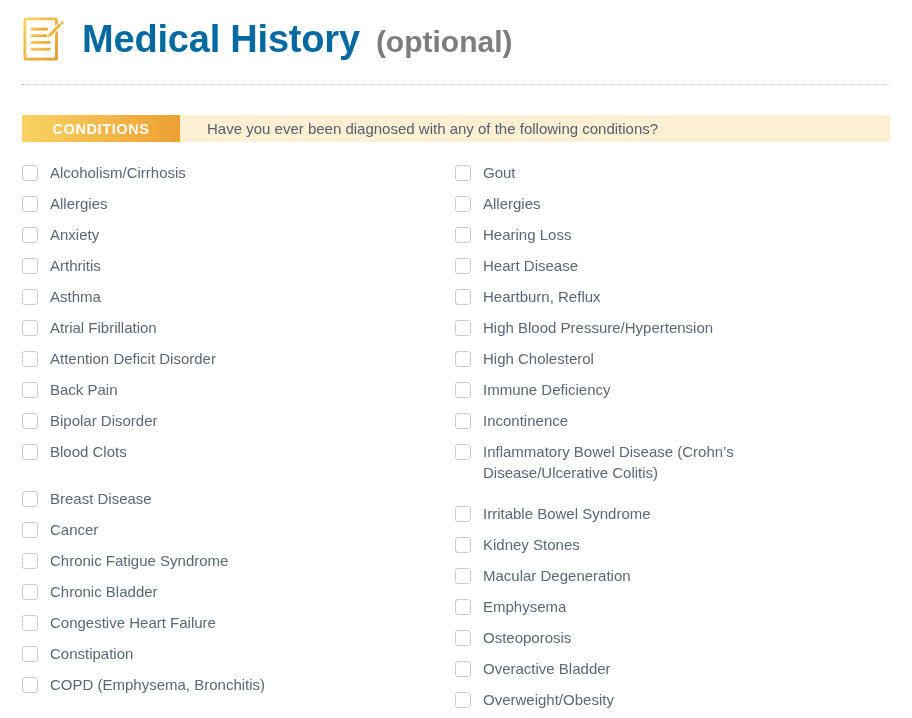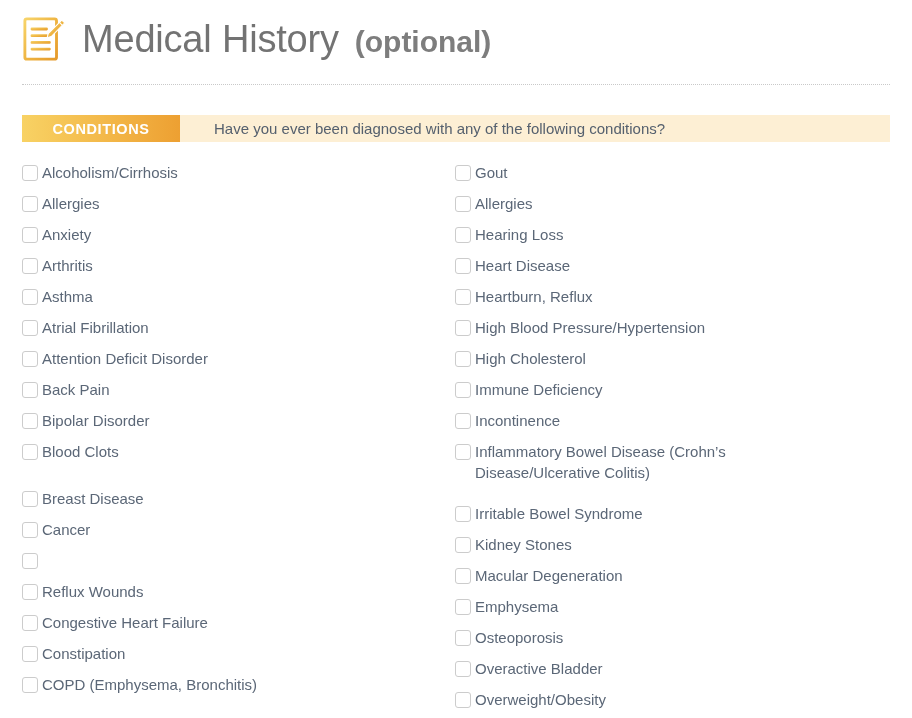--- a/index.html
+++ b/index.html
@@ -31,22 +31,22 @@
     margin-right: 14px;
     display: block;
   }
   .title-wrap {
     display: flex;
     align-items: baseline;
     white-space: nowrap;
   }
   .page-title {
     font-size: 38px;
-    font-weight: 400;
-    color: #737373;
+    font-weight: 700;
+    color: #0369a1;
     letter-spacing: -0.2px;
     line-height: 1;
   }
   .page-title-sub {
     font-size: 30px;
     font-weight: 700;
     color: #7d7d7d;
     margin-left: 16px;
     line-height: 1;
   }
@@ -73,21 +73,21 @@
     justify-content: center;
     background: linear-gradient(to right, #f8d264 0%, #f3b748 55%, #eda032 100%);
     color: #ffffff;
     font-size: 14.5px;
     font-weight: bold;
     letter-spacing: 0.6px;
   }
   .banner-question {
     display: flex;
     align-items: center;
-    padding-left: 34px;
+    padding-left: 27px;
     font-size: 15px;
     color: #55606e;
   }
 
   
   .columns {
     display: flex;
     margin: 20px 0 0 0;
     padding: 0 22px;
     box-sizing: border-box;
@@ -116,21 +116,21 @@
     width: 16px;
     height: 16px;
     box-sizing: border-box;
     border: 1px solid #cccccc;
     border-radius: 3px;
     background: #ffffff;
     margin-top: 3px;
     cursor: pointer;
   }
   .check-label {
-    margin-left: 4px;
+    margin-left: 12px;
     font-size: 15px;
     color: #5b6777;
     line-height: 21px;
     max-width: 300px;
   }
 </style>
 </head>
 <body>
 
 <div class="page-header">
@@ -208,24 +208,25 @@
       <div class="check-row spaced">
         <span class="checkbox" role="checkbox" aria-checked="false"></span>
         <span class="check-label">Breast Disease</span>
       </div>
       <div class="check-row">
         <span class="checkbox" role="checkbox" aria-checked="false"></span>
         <span class="check-label">Cancer</span>
       </div>
       <div class="check-row">
         <span class="checkbox" role="checkbox" aria-checked="false"></span>
-      </div>
-      <div class="check-row">
-        <span class="checkbox" role="checkbox" aria-checked="false"></span>
-        <span class="check-label">Reflux Wounds</span>
+        <span class="check-label">Chronic Fatigue Syndrome</span>
+      </div>
+      <div class="check-row">
+        <span class="checkbox" role="checkbox" aria-checked="false"></span>
+        <span class="check-label">Chronic Bladder</span>
       </div>
       <div class="check-row">
         <span class="checkbox" role="checkbox" aria-checked="false"></span>
         <span class="check-label">Congestive Heart Failure</span>
       </div>
       <div class="check-row">
         <span class="checkbox" role="checkbox" aria-checked="false"></span>
         <span class="check-label">Constipation</span>
       </div>
       <div class="check-row">

